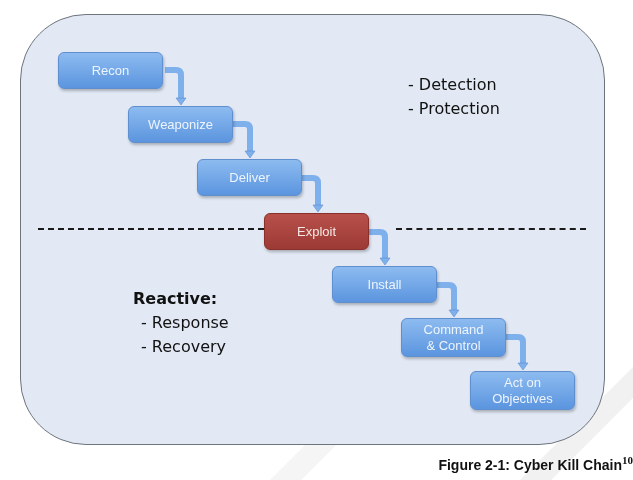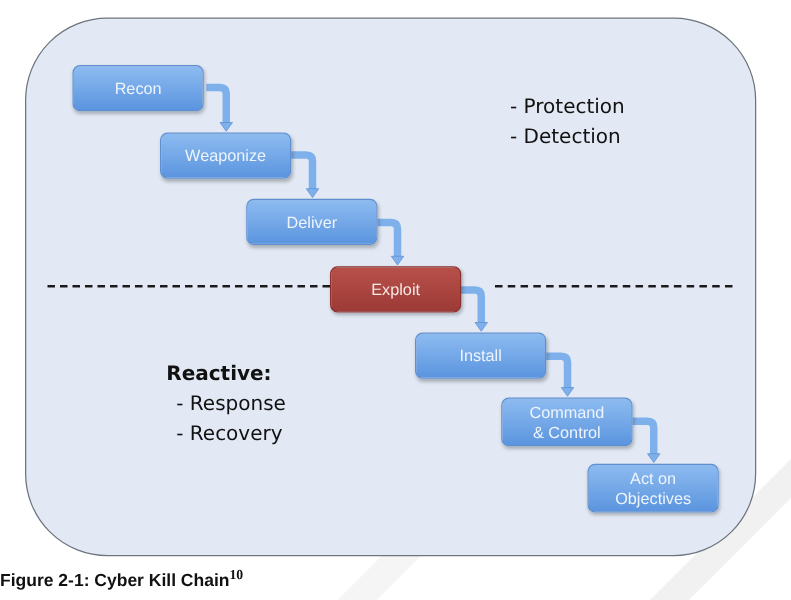--- a/index.html
+++ b/index.html
@@ -7,21 +7,21 @@
   .watermark{position:absolute;background:#f1f1f1;transform-origin:left top;}
   .panel{position:absolute;left:20px;top:14px;width:585px;height:431px;border:1.5px solid #6d747c;border-radius:66px;background:#e2e9f4;box-sizing:border-box;}
   .dash{position:absolute;top:228px;height:0;border-top:2px dashed #1a1a1a;}
   .box{position:absolute;width:105px;height:37px;border-radius:6px;color:#eef4fc;font-family:"Liberation Sans",sans-serif;font-size:13px;display:flex;align-items:center;justify-content:center;text-align:center;line-height:16px;box-sizing:border-box;
     background:linear-gradient(#8dbbf0,#5b95df);border:1px solid #5f8fcf;box-shadow:1px 2px 3px rgba(0,0,0,0.25);}
   .box.red{background:linear-gradient(#b8504a,#9c3a35);border:1px solid #8a302c;color:#f6e8e6;}
   svg.arrows{position:absolute;left:0;top:0;}
   .label{position:absolute;font-family:"DejaVu Sans",sans-serif;color:#111;font-size:16px;line-height:24px;}
   .label .hd{font-weight:bold;}
   .label .it{padding-left:8px;}
-  .caption{position:absolute;top:454px;left:0;width:633px;text-align:left;font-family:"Liberation Sans",sans-serif;font-weight:bold;font-size:14px;color:#111;}
+  .caption{position:absolute;top:454px;left:0;width:633px;text-align:right;font-family:"Liberation Sans",sans-serif;font-weight:bold;font-size:14px;color:#111;}
   .caption sup{font-family:"Liberation Serif",serif;font-size:11px;font-weight:bold;}
 </style>
 </head>
 <body>
 
 <div class="watermark" style="left:520px;top:480px;width:170px;height:22px;transform:rotate(-45deg);"></div>
 <div class="watermark" style="left:250px;top:500px;width:120px;height:22px;transform:rotate(-45deg);opacity:0.7"></div>
 
 <div class="panel"></div>
 
@@ -49,22 +49,22 @@
 
 <div class="box" style="left:58px;top:52px;">Recon</div>
 <div class="box" style="left:128px;top:106px;">Weaponize</div>
 <div class="box" style="left:197px;top:159px;">Deliver</div>
 <div class="box red" style="left:264px;top:213px;">Exploit</div>
 <div class="box" style="left:332px;top:266px;">Install</div>
 <div class="box" style="left:401px;top:318px;height:39px;padding:0 18px;">Command &amp; Control</div>
 <div class="box" style="left:470px;top:371px;height:39px;padding:0 32px;">Act on Objectives</div>
 
 <div class="label" style="left:400px;top:73px;">
+  <div class="it">- Detection</div>
   <div class="it">- Protection</div>
-  <div class="it">- Detection</div>
 </div>
 
 <div class="label" style="left:107px;top:287px;margin-left:26px;">
   <div class="hd">Reactive:</div>
   <div class="it">- Response</div>
   <div class="it">- Recovery</div>
 </div>
 
 <div class="caption"><span>Figure 2-1:  Cyber Kill Chain</span><sup>10</sup></div>
 

